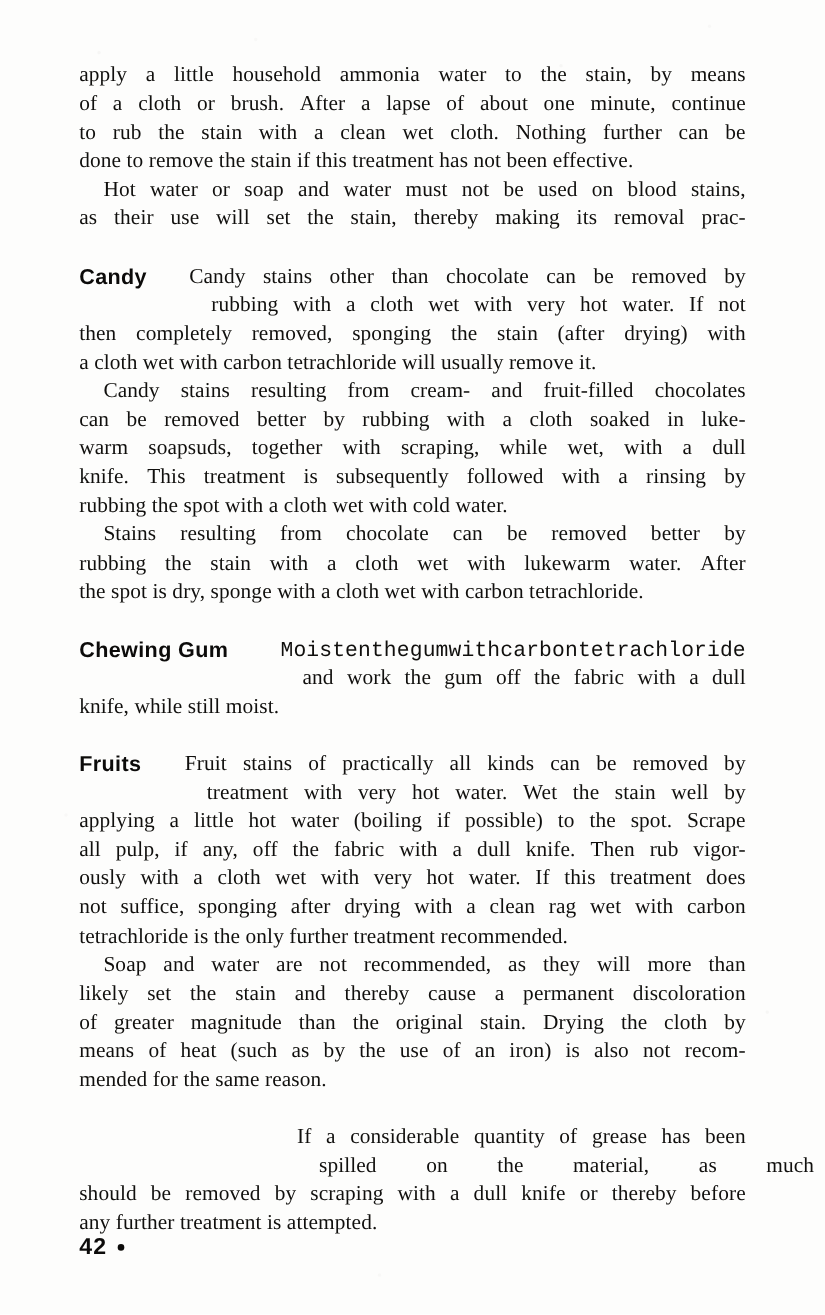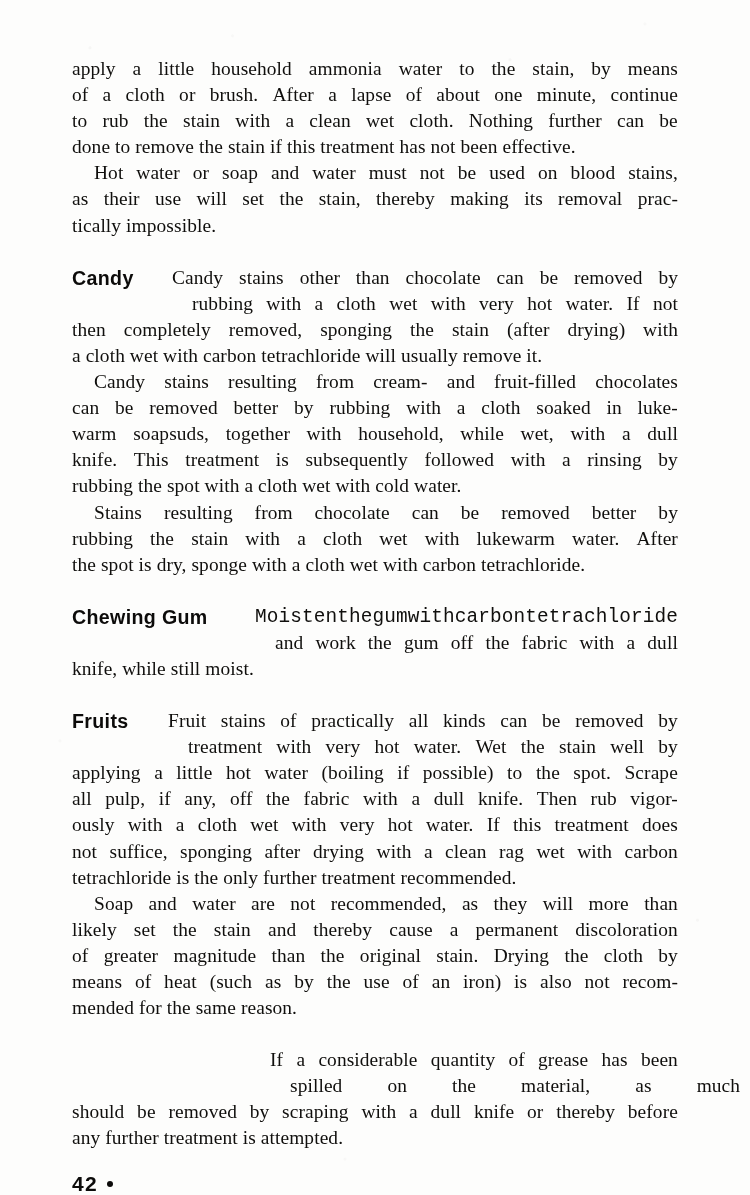--- a/index.html
+++ b/index.html
@@ -97,21 +97,21 @@
     box-sizing: border-box;
   }
 
   .spacer-sm { height: 12px; }
   .spacer-lg { height: 26px; }
 
   
   .folio {
     position: absolute;
     left: 72px;
-    top: 1172px;
+    top: 1122px;
     font-family: "Liberation Sans", "DejaVu Sans", sans-serif;
     font-weight: bold;
     font-size: 21px;
     letter-spacing: 1.2px;
     color: #0c0b0a;
     display: flex;
     align-items: center;
     gap: 9px;
   }
   .folio .dot {
@@ -133,37 +133,36 @@
     <div class="para">
         <div class="line justify"><span>apply</span><span>a</span><span>little</span><span>household</span><span>ammonia</span><span>water</span><span>to</span><span>the</span><span>stain,</span><span>by</span><span>means</span></div>
         <div class="line justify"><span>of</span><span>a</span><span>cloth</span><span>or</span><span>brush.</span><span>After</span><span>a</span><span>lapse</span><span>of</span><span>about</span><span>one</span><span>minute,</span><span>continue</span></div>
         <div class="line justify"><span>to</span><span>rub</span><span>the</span><span>stain</span><span>with</span><span>a</span><span>clean</span><span>wet</span><span>cloth.</span><span>Nothing</span><span>further</span><span>can</span><span>be</span></div>
         <div class="line flush">done to remove the stain if this treatment has not been effective.</div>
       </div>
 
     <div class="para">
         <div class="line justify indent"><span>Hot</span><span>water</span><span>or</span><span>soap</span><span>and</span><span>water</span><span>must</span><span>not</span><span>be</span><span>used</span><span>on</span><span>blood</span><span>stains,</span></div>
         <div class="line justify"><span>as</span><span>their</span><span>use</span><span>will</span><span>set</span><span>the</span><span>stain,</span><span>thereby</span><span>making</span><span>its</span><span>removal</span><span>prac-</span></div>
-        <div class="line flush">tically impossible.</div>
       </div>
 
     <div id="sections">
         <div class="spacer-lg"></div>
         <div class="section">
           <div class="section-heading">Candy</div>
           <div class="line justify hang-1" style="padding-left: 100px;"><span>Candy</span><span>stains</span><span>other</span><span>than</span><span>chocolate</span><span>can</span><span>be</span><span>removed</span><span>by</span></div>
           <div class="line justify hang-2" style="padding-left: 120px;"><span>rubbing</span><span>with</span><span>a</span><span>cloth</span><span>wet</span><span>with</span><span>very</span><span>hot</span><span>water.</span><span>If</span><span>not</span></div>
           <div class="line justify"><span>then</span><span>completely</span><span>removed,</span><span>sponging</span><span>the</span><span>stain</span><span>(after</span><span>drying)</span><span>with</span></div>
           <div class="line flush">a cloth wet with carbon tetrachloride will usually remove it.</div>
         </div>
         <div class="spacer-sm" style="height: 0px;"></div>
         <div class="para">
           <div class="line justify indent"><span>Candy</span><span>stains</span><span>resulting</span><span>from</span><span>cream-</span><span>and</span><span>fruit-filled</span><span>chocolates</span></div>
           <div class="line justify"><span>can</span><span>be</span><span>removed</span><span>better</span><span>by</span><span>rubbing</span><span>with</span><span>a</span><span>cloth</span><span>soaked</span><span>in</span><span>luke-</span></div>
-          <div class="line justify"><span>warm</span><span>soapsuds,</span><span>together</span><span>with</span><span>household,</span><span>while</span><span>wet,</span><span>with</span><span>a</span><span>dull</span></div>
+          <div class="line justify"><span>warm</span><span>soapsuds,</span><span>together</span><span>with</span><span>scraping,</span><span>while</span><span>wet,</span><span>with</span><span>a</span><span>dull</span></div>
           <div class="line justify"><span>knife.</span><span>This</span><span>treatment</span><span>is</span><span>subsequently</span><span>followed</span><span>with</span><span>a</span><span>rinsing</span><span>by</span></div>
           <div class="line flush">rubbing the spot with a cloth wet with cold water.</div>
         </div>
         <div class="spacer-sm" style="height: 0px;"></div>
         <div class="para">
           <div class="line justify indent"><span>Stains</span><span>resulting</span><span>from</span><span>chocolate</span><span>can</span><span>be</span><span>removed</span><span>better</span><span>by</span></div>
           <div class="line justify"><span>rubbing</span><span>the</span><span>stain</span><span>with</span><span>a</span><span>cloth</span><span>wet</span><span>with</span><span>lukewarm</span><span>water.</span><span>After</span></div>
           <div class="line flush">the spot is dry, sponge with a cloth wet with carbon tetrachloride.</div>
         </div>
         <div class="spacer-lg"></div>

